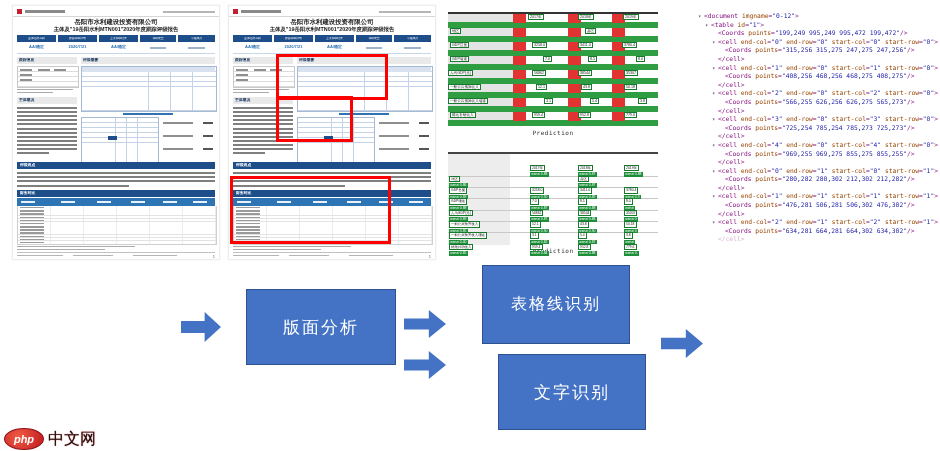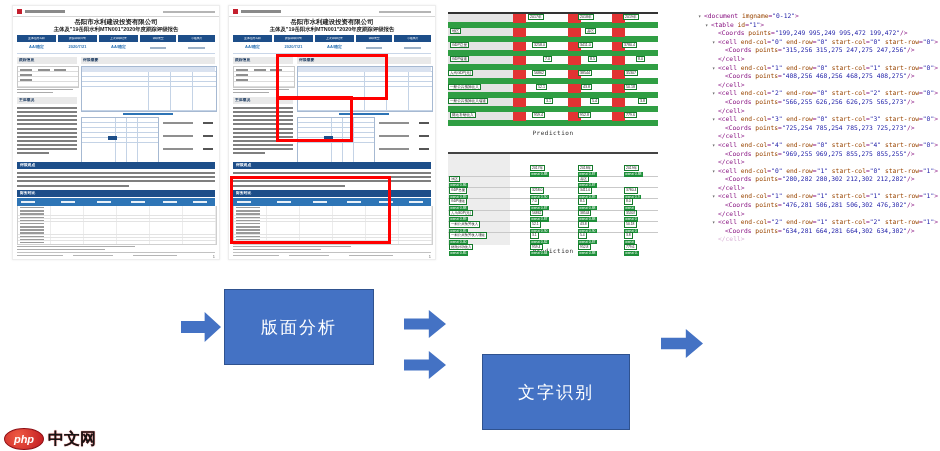--- a/index.html
+++ b/index.html
@@ -28,21 +28,21 @@
         background:rgba(255,255,255,.96);color:#1a1a1a;padding:0 1px;white-space:nowrap;z-index:5;}
   .chip2{position:absolute;z-index:5;white-space:nowrap;}
   .chip2 .v{font-size:3.4px;line-height:4.6px;border:0.8px solid #157a2b;background:rgba(255,255,255,.97);
         color:#1a1a1a;padding:0 1px;display:inline-block;}
   .chip2 .c{font-size:3.4px;line-height:4.6px;background:#1d8f39;color:#fff;padding:0 1.2px;
         display:block;width:max-content;margin-top:-0.5px;}
   .watermark{position:absolute;left:4px;top:428px;display:flex;align-items:center;gap:4px;}
   .wm-logo{width:38px;height:20px;border-radius:50%;background:radial-gradient(circle at 35% 35%,#ef5a43,#c01920);
         display:flex;align-items:center;justify-content:center;color:#fff;font-weight:bold;
         font-style:italic;font-size:11px;border:1px solid #8e0f14;}
-  .wm-text{font-size:16px;font-weight:bold;color:#151515;text-shadow:0 0 1px #c22;}
+  .wm-text{font-size:16px;font-weight:normal;color:#151515;text-shadow:0 0 1px #c22;}
 </style>
 </head>
 <body>
 
 <div class="canvas">
 
   <div class="doc" id="doc1" style="left:12px;top:5px;">
       <div style="position: absolute; left: 0px; top: 1px; width: 206px; height: 9px; border-bottom: 1px solid rgb(214, 214, 214);">
         <div style="position: absolute; left: 4px; top: 2px; width: 5px; height: 5px; background: rgb(196, 31, 46);"></div>
         <div style="position: absolute; left: 12px; top: 3px; width: 40px; height: 2.6px; background: rgb(138, 138, 138);"></div>
@@ -413,30 +413,33 @@
       <div class="xml-line" style="padding-left: 27px;"><span class="tag">&lt;Coords</span> <span class="attr">points</span><span class="tag">=</span><span class="val">"476,281 506,281 506,302 476,302"</span><span class="tag">/&gt;</span></div>
       <div class="xml-line" style="padding-left: 20px;"><span class="tag">&lt;/cell&gt;</span></div>
       <div class="xml-line" style="padding-left: 14px;"><span class="arw">▾</span><span class="tag">&lt;cell</span> <span class="attr">end-col</span><span class="tag">=</span><span class="val">"2"</span> <span class="attr">end-row</span><span class="tag">=</span><span class="val">"1"</span> <span class="attr">start-col</span><span class="tag">=</span><span class="val">"2"</span> <span class="attr">start-row</span><span class="tag">=</span><span class="val">"1"</span><span class="tag">&gt;</span></div>
       <div class="xml-line" style="padding-left: 27px;"><span class="tag">&lt;Coords</span> <span class="attr">points</span><span class="tag">=</span><span class="val">"634,281 664,281 664,302 634,302"</span><span class="tag">/&gt;</span></div>
       <div class="xml-line faded" style="padding-left: 20px;"><span class="tag">&lt;/cell&gt;</span></div>
     </div>
 
   <svg class="arrow-svg" style="left:181px;top:312px;" width="40" height="30" viewBox="0 0 44 30" preserveAspectRatio="none">
     <polygon points="0,9 26,9 26,0 44,15 26,30 26,21 0,21"></polygon>
     </svg>
-  <div class="fbox" style="left:224px;top:289px;width:148px;height:74px;">
+  <div class="fbox" style="left:246px;top:289px;width:148px;height:74px;">
     <span>版面分析</span>
   </div>
   <svg class="arrow-svg" style="left:404px;top:310px;" width="42" height="28" viewBox="0 0 44 30" preserveAspectRatio="none">
     <polygon points="0,9 26,9 26,0 44,15 26,30 26,21 0,21"></polygon>
     </svg>
   <svg class="arrow-svg" style="left:404px;top:351px;" width="42" height="28" viewBox="0 0 44 30" preserveAspectRatio="none">
     <polygon points="0,9 26,9 26,0 44,15 26,30 26,21 0,21"></polygon>
     </svg>
-  <div class="fbox" style="left:482px;top:354px;width:146px;height:74px;">
+  <div class="fbox" style="left:482px;top:265px;width:146px;height:77px;">
+    <span style="font-size:16px;">表格线识别</span>
+  </div>
+  <div class="fbox" style="left:498px;top:354px;width:146px;height:74px;">
     <span>文字识别</span>
   </div>
   <svg class="arrow-svg" style="left:661px;top:329px;" width="42" height="29" viewBox="0 0 44 30" preserveAspectRatio="none">
     <polygon points="0,9 26,9 26,0 44,15 26,30 26,21 0,21"></polygon>
     </svg>
 
   <div class="watermark">
     <div class="wm-logo">php</div>
     <div class="wm-text">中文网</div>
   </div>

